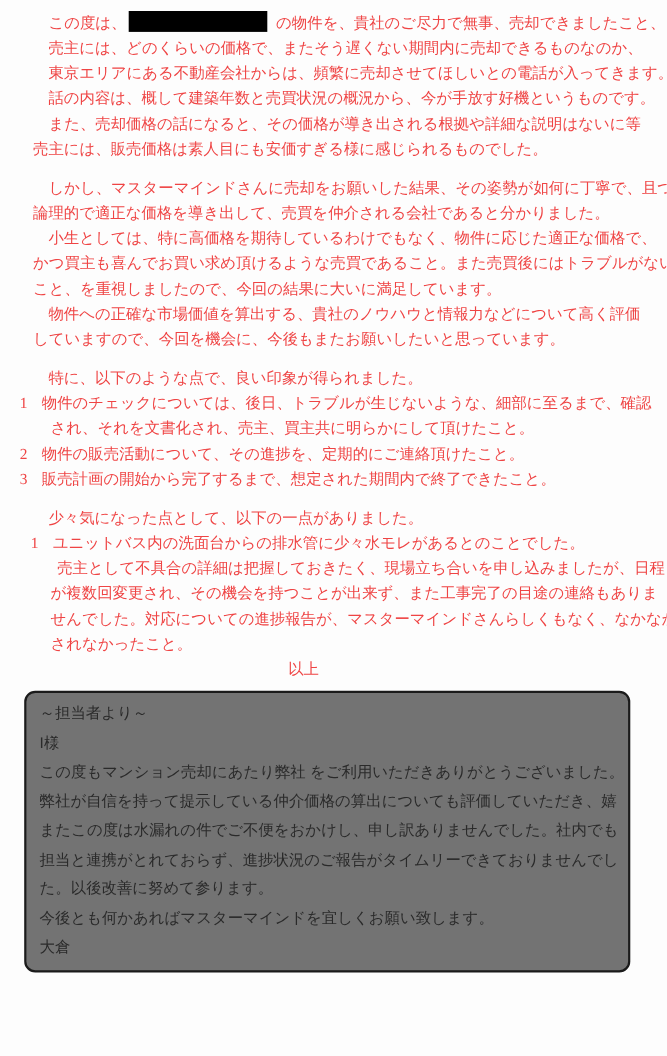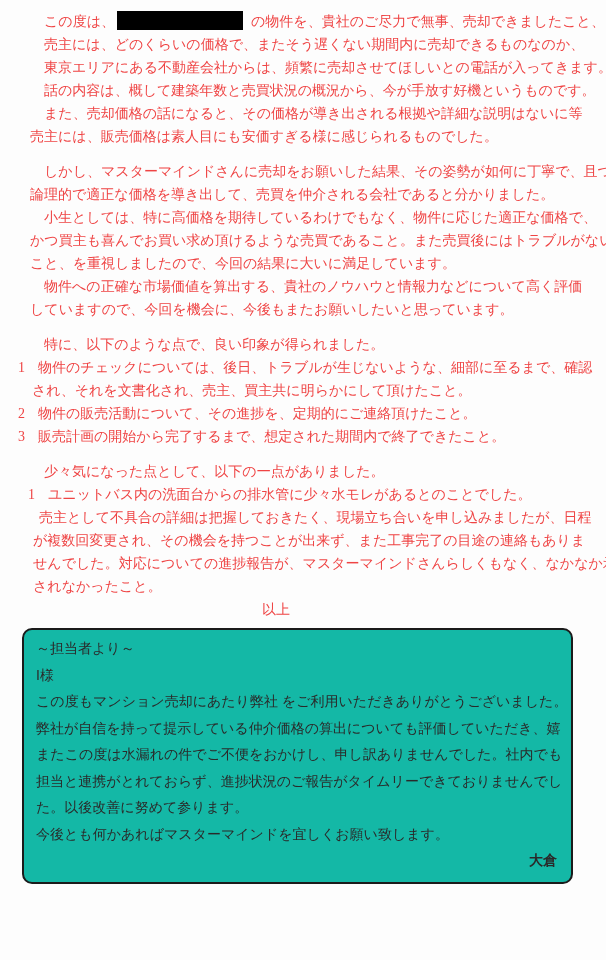--- a/index.html
+++ b/index.html
@@ -18,46 +18,46 @@
   .ln {
     line-height: 23px;
     height: 23px;
     white-space: nowrap;
   }
   .gap { height: 12px; }
   .list  { margin-left: -12px; }
   .list2 { margin-left: -2px; }
   .li-row { display: flex; }
   .num { width: 20px; flex: none; }
-  .cont { margin-left: 14px; }
-  .detail { margin-left: 3px; }
+  .cont { margin-left: 28px; }
+  .detail { margin-left: 16px; }
   .detail .first { text-indent: 6px; }
   .closing { text-align: center; padding-right: 62px; }
   .redacted {
     display: inline-block;
     width: 126px; height: 19px;
     background: #000000;
     vertical-align: -4px;
     margin: 0 7px 0 2px;
   }
   .after-redact { margin-left: 1px; }
   .reply {
     box-sizing: border-box;
     margin: 7px 0 0 22px;
     width: 551px;
     border: 2px solid #1b1b1b;
     border-radius: 10px;
     padding: 5px 12px 8px 12px;
     font-family: "Liberation Sans", "DejaVu Sans", sans-serif;
     font-size: 14px;
     color: #2a2a2a;
-    background: #14b8a6;
+    background: #737373;
   }
   .reply .ln { line-height: 26.5px; height: 26.5px; }
-  .sig { text-align: right; padding-right: 2px; font-weight: bold; }
+  .sig { text-align: left; padding-right: 2px; }
 </style>
 </head>
 <body>
 
 <div class="letter">
 
   <div class="ln">
     <span>　この度は、</span><span class="redacted"></span><span class="after-redact">の物件を、貴社のご尽力で無事、売却できましたこと、</span>
   </div>
 

